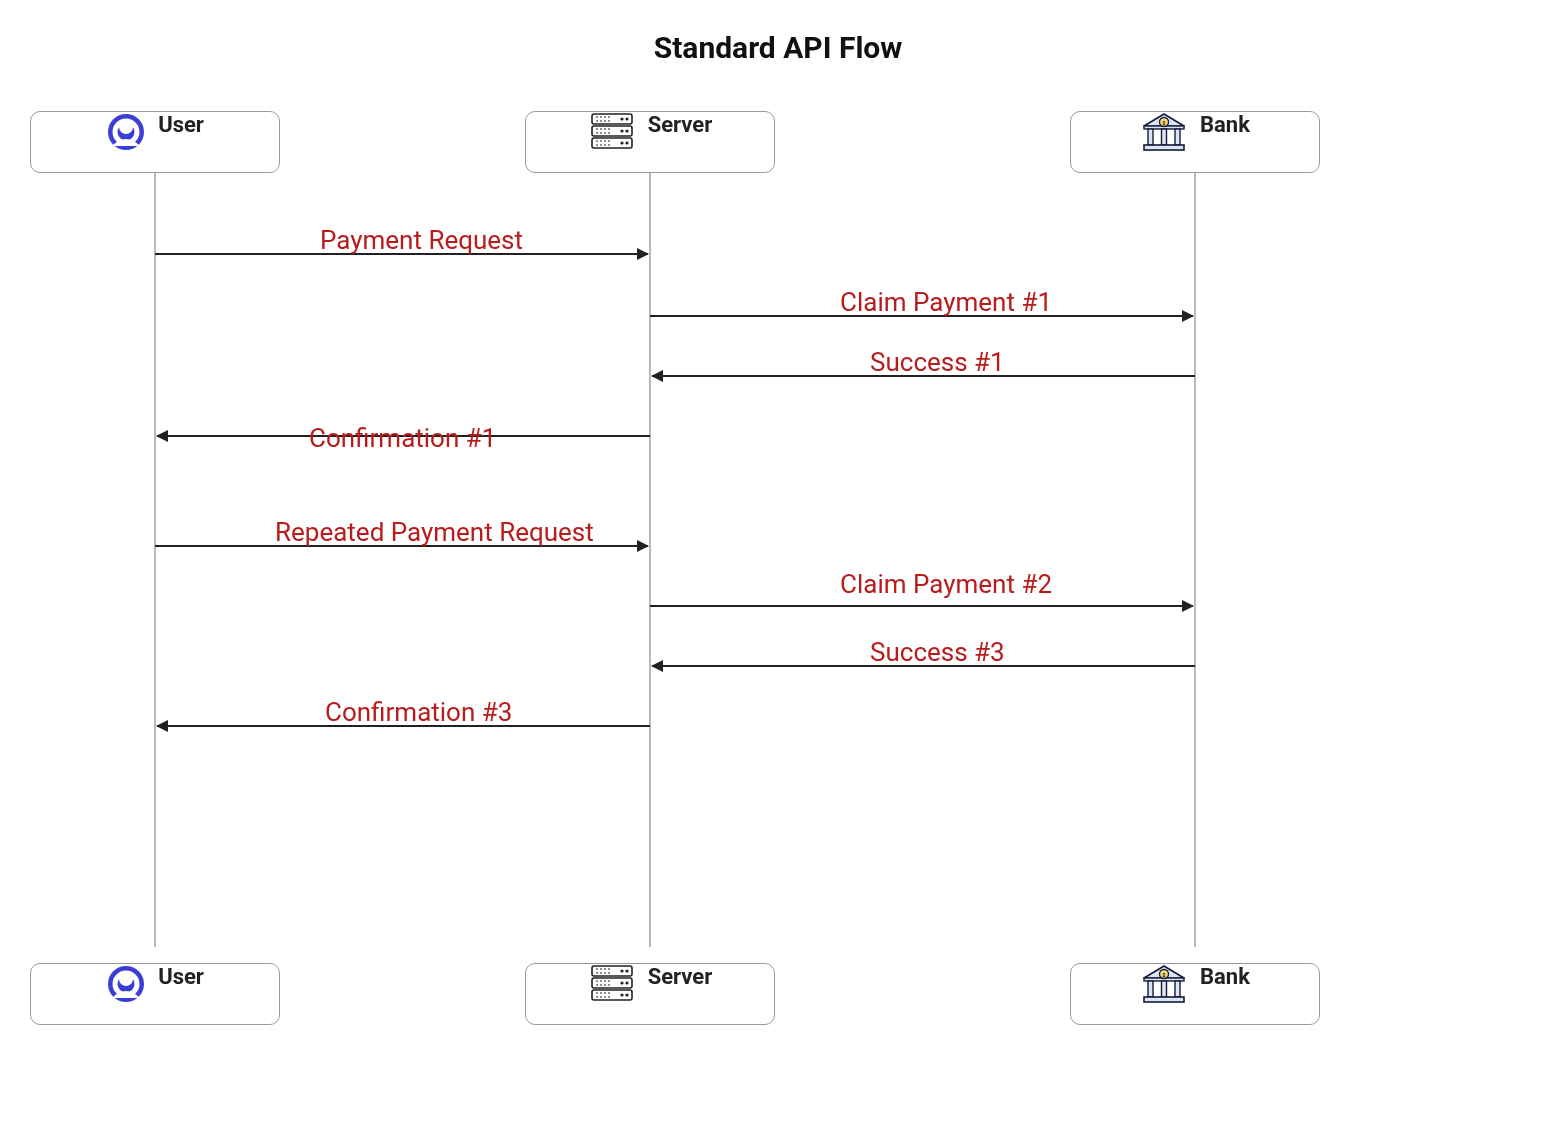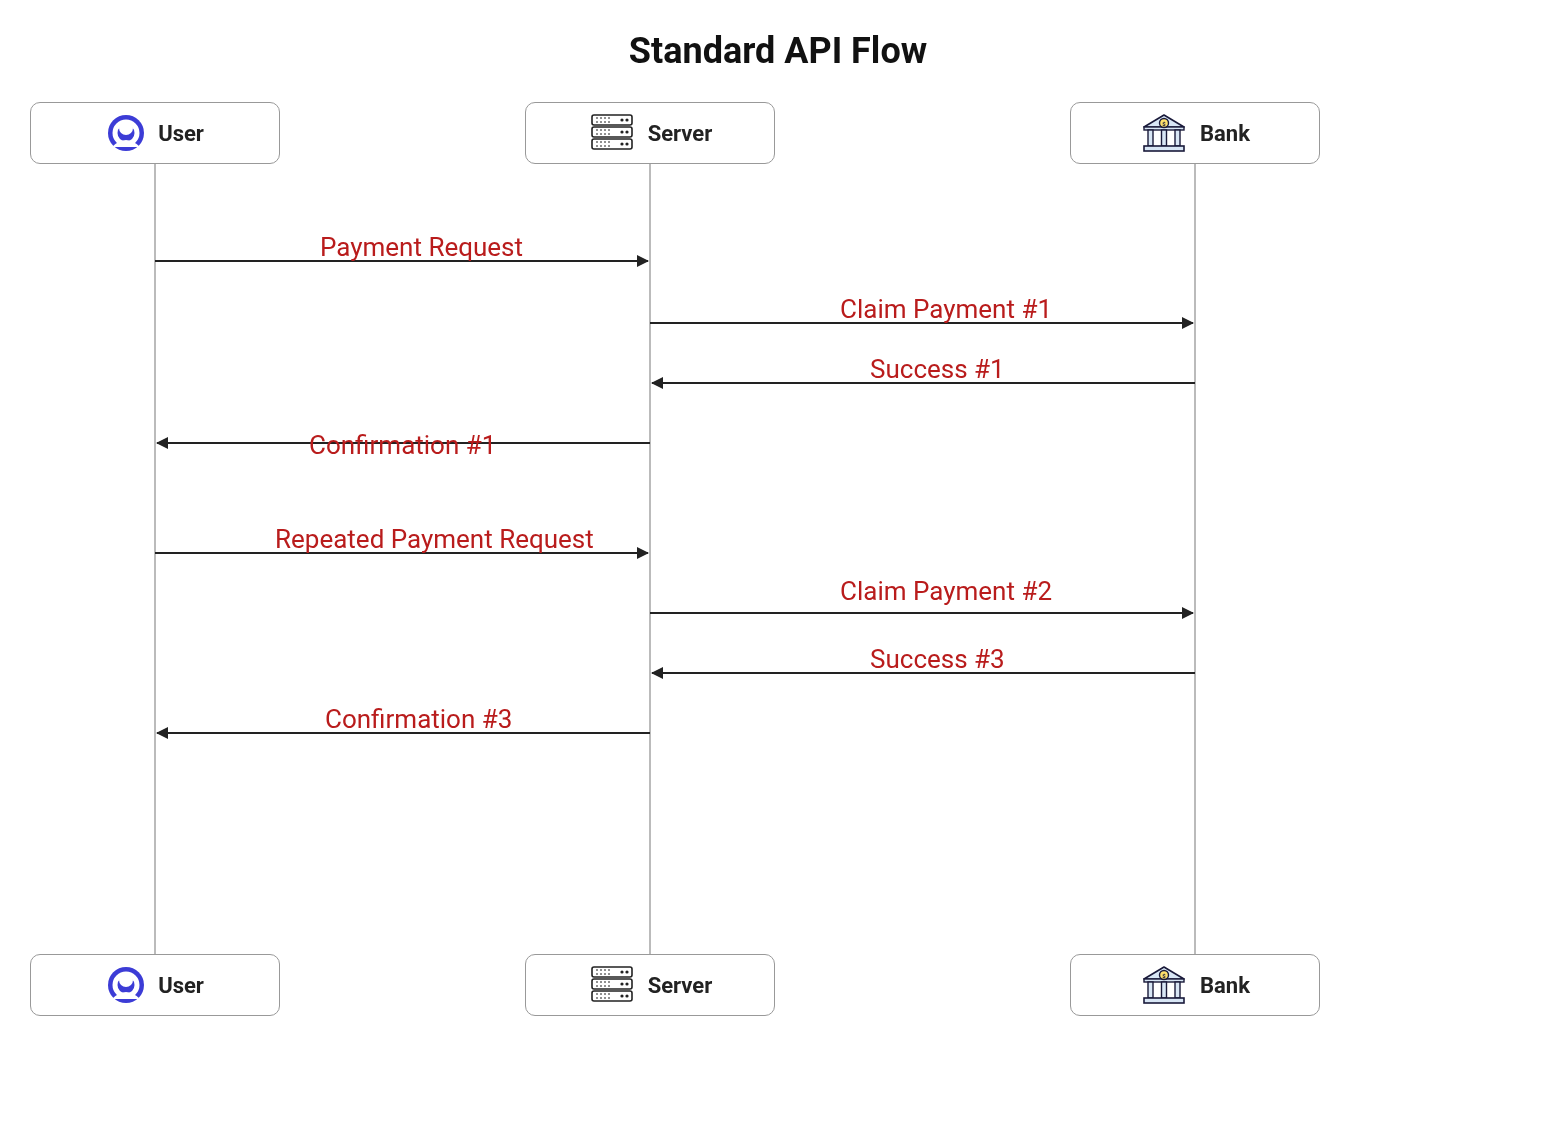--- a/index.html
+++ b/index.html
@@ -4,43 +4,44 @@
   <style>
     * { box-sizing: border-box; margin: 0; padding: 0; }
     body {
       font-family: -apple-system, BlinkMacSystemFont, "Segoe UI", Roboto, "Helvetica Neue", Arial, sans-serif;
       background: #fff;
       padding: 30px 30px 40px 30px;
       color: #222;
     }
     .title {
       text-align: center;
-      font-size: 36px;
+      font-size: 30px;
       font-weight: 700;
       margin-bottom: 30px;
       color: #111;
     }
     .diagram {
       position: relative;
       width: 1496px;
       height: 920px;
       margin: 0 auto;
     }
     .actor-box {
       position: absolute;
       width: 250px;
       height: 62px;
       border: 1.5px solid #999;
       border-radius: 10px;
       background: #fff;
       display: flex;
-      align-items: center;
+      align-items: flex-start;
       justify-content: center;
       gap: 12px;
       z-index: 3;
+      margin-top: 16px;
     }
     .actor-label {
       font-size: 22px;
       font-weight: 700;
       color: #222;
     }
     .icon { display: inline-flex; align-items: center; justify-content: center; }
     .lifeline {
       position: absolute;
       width: 2px;

